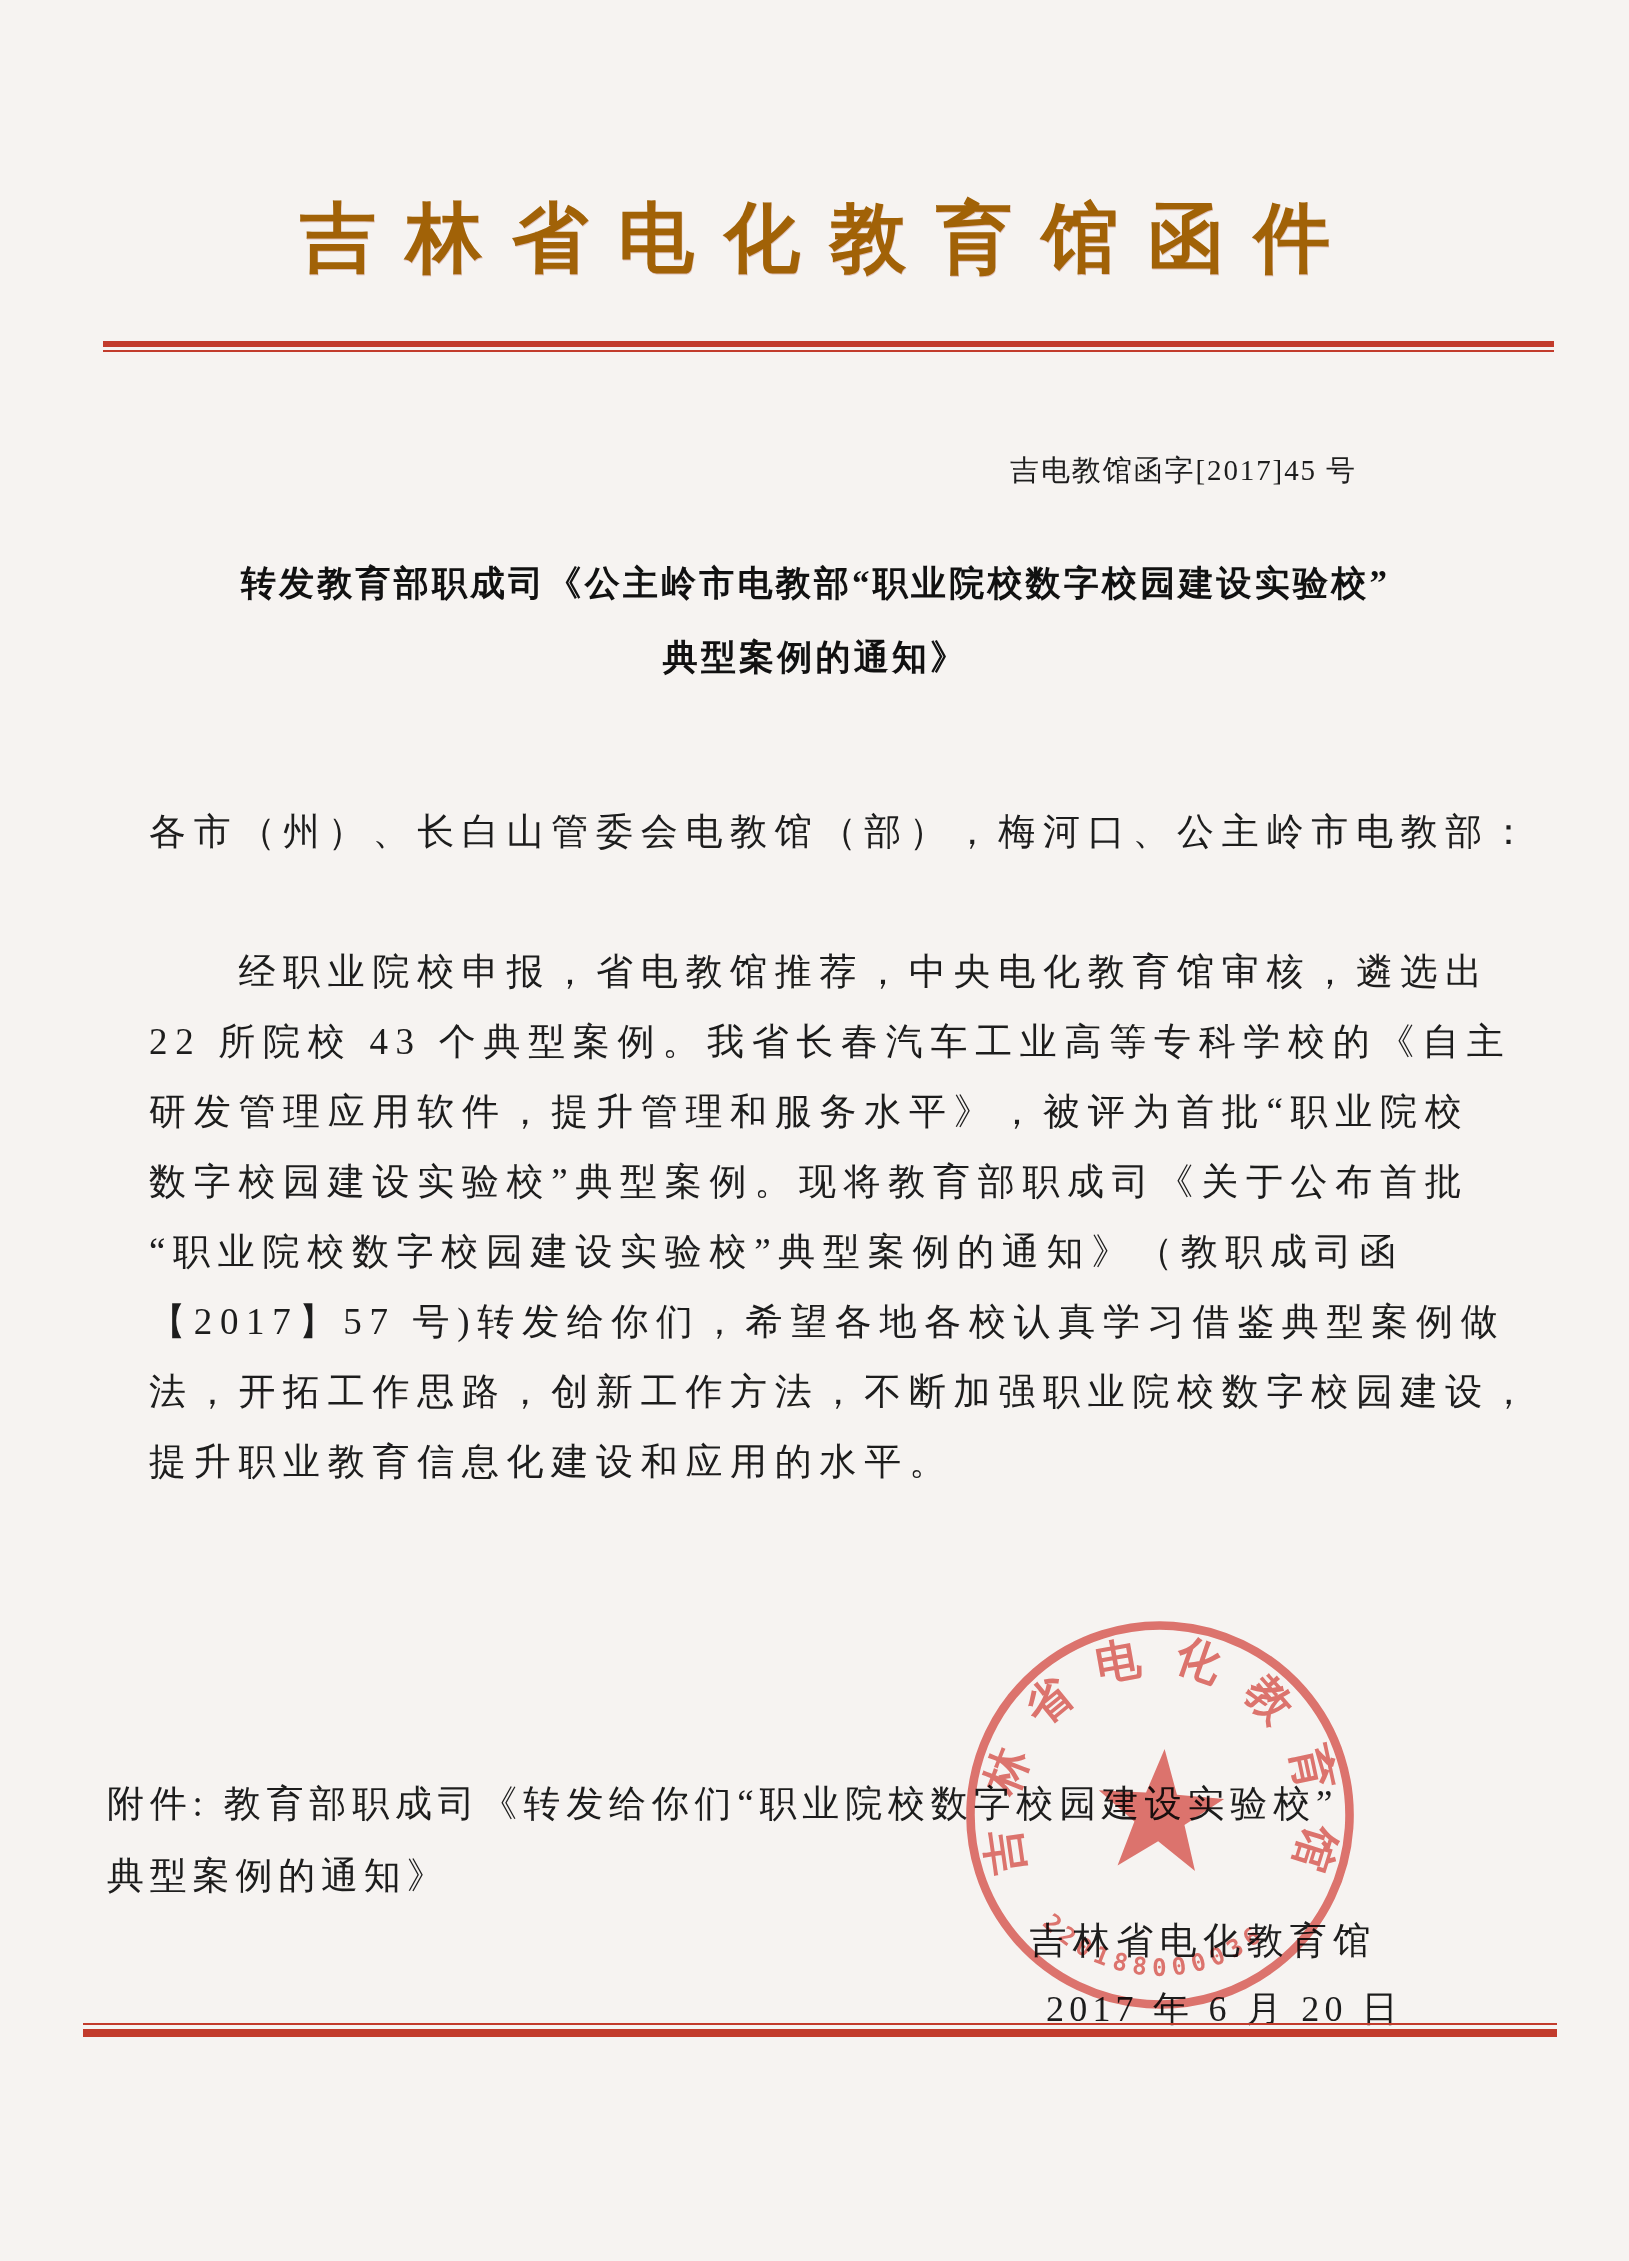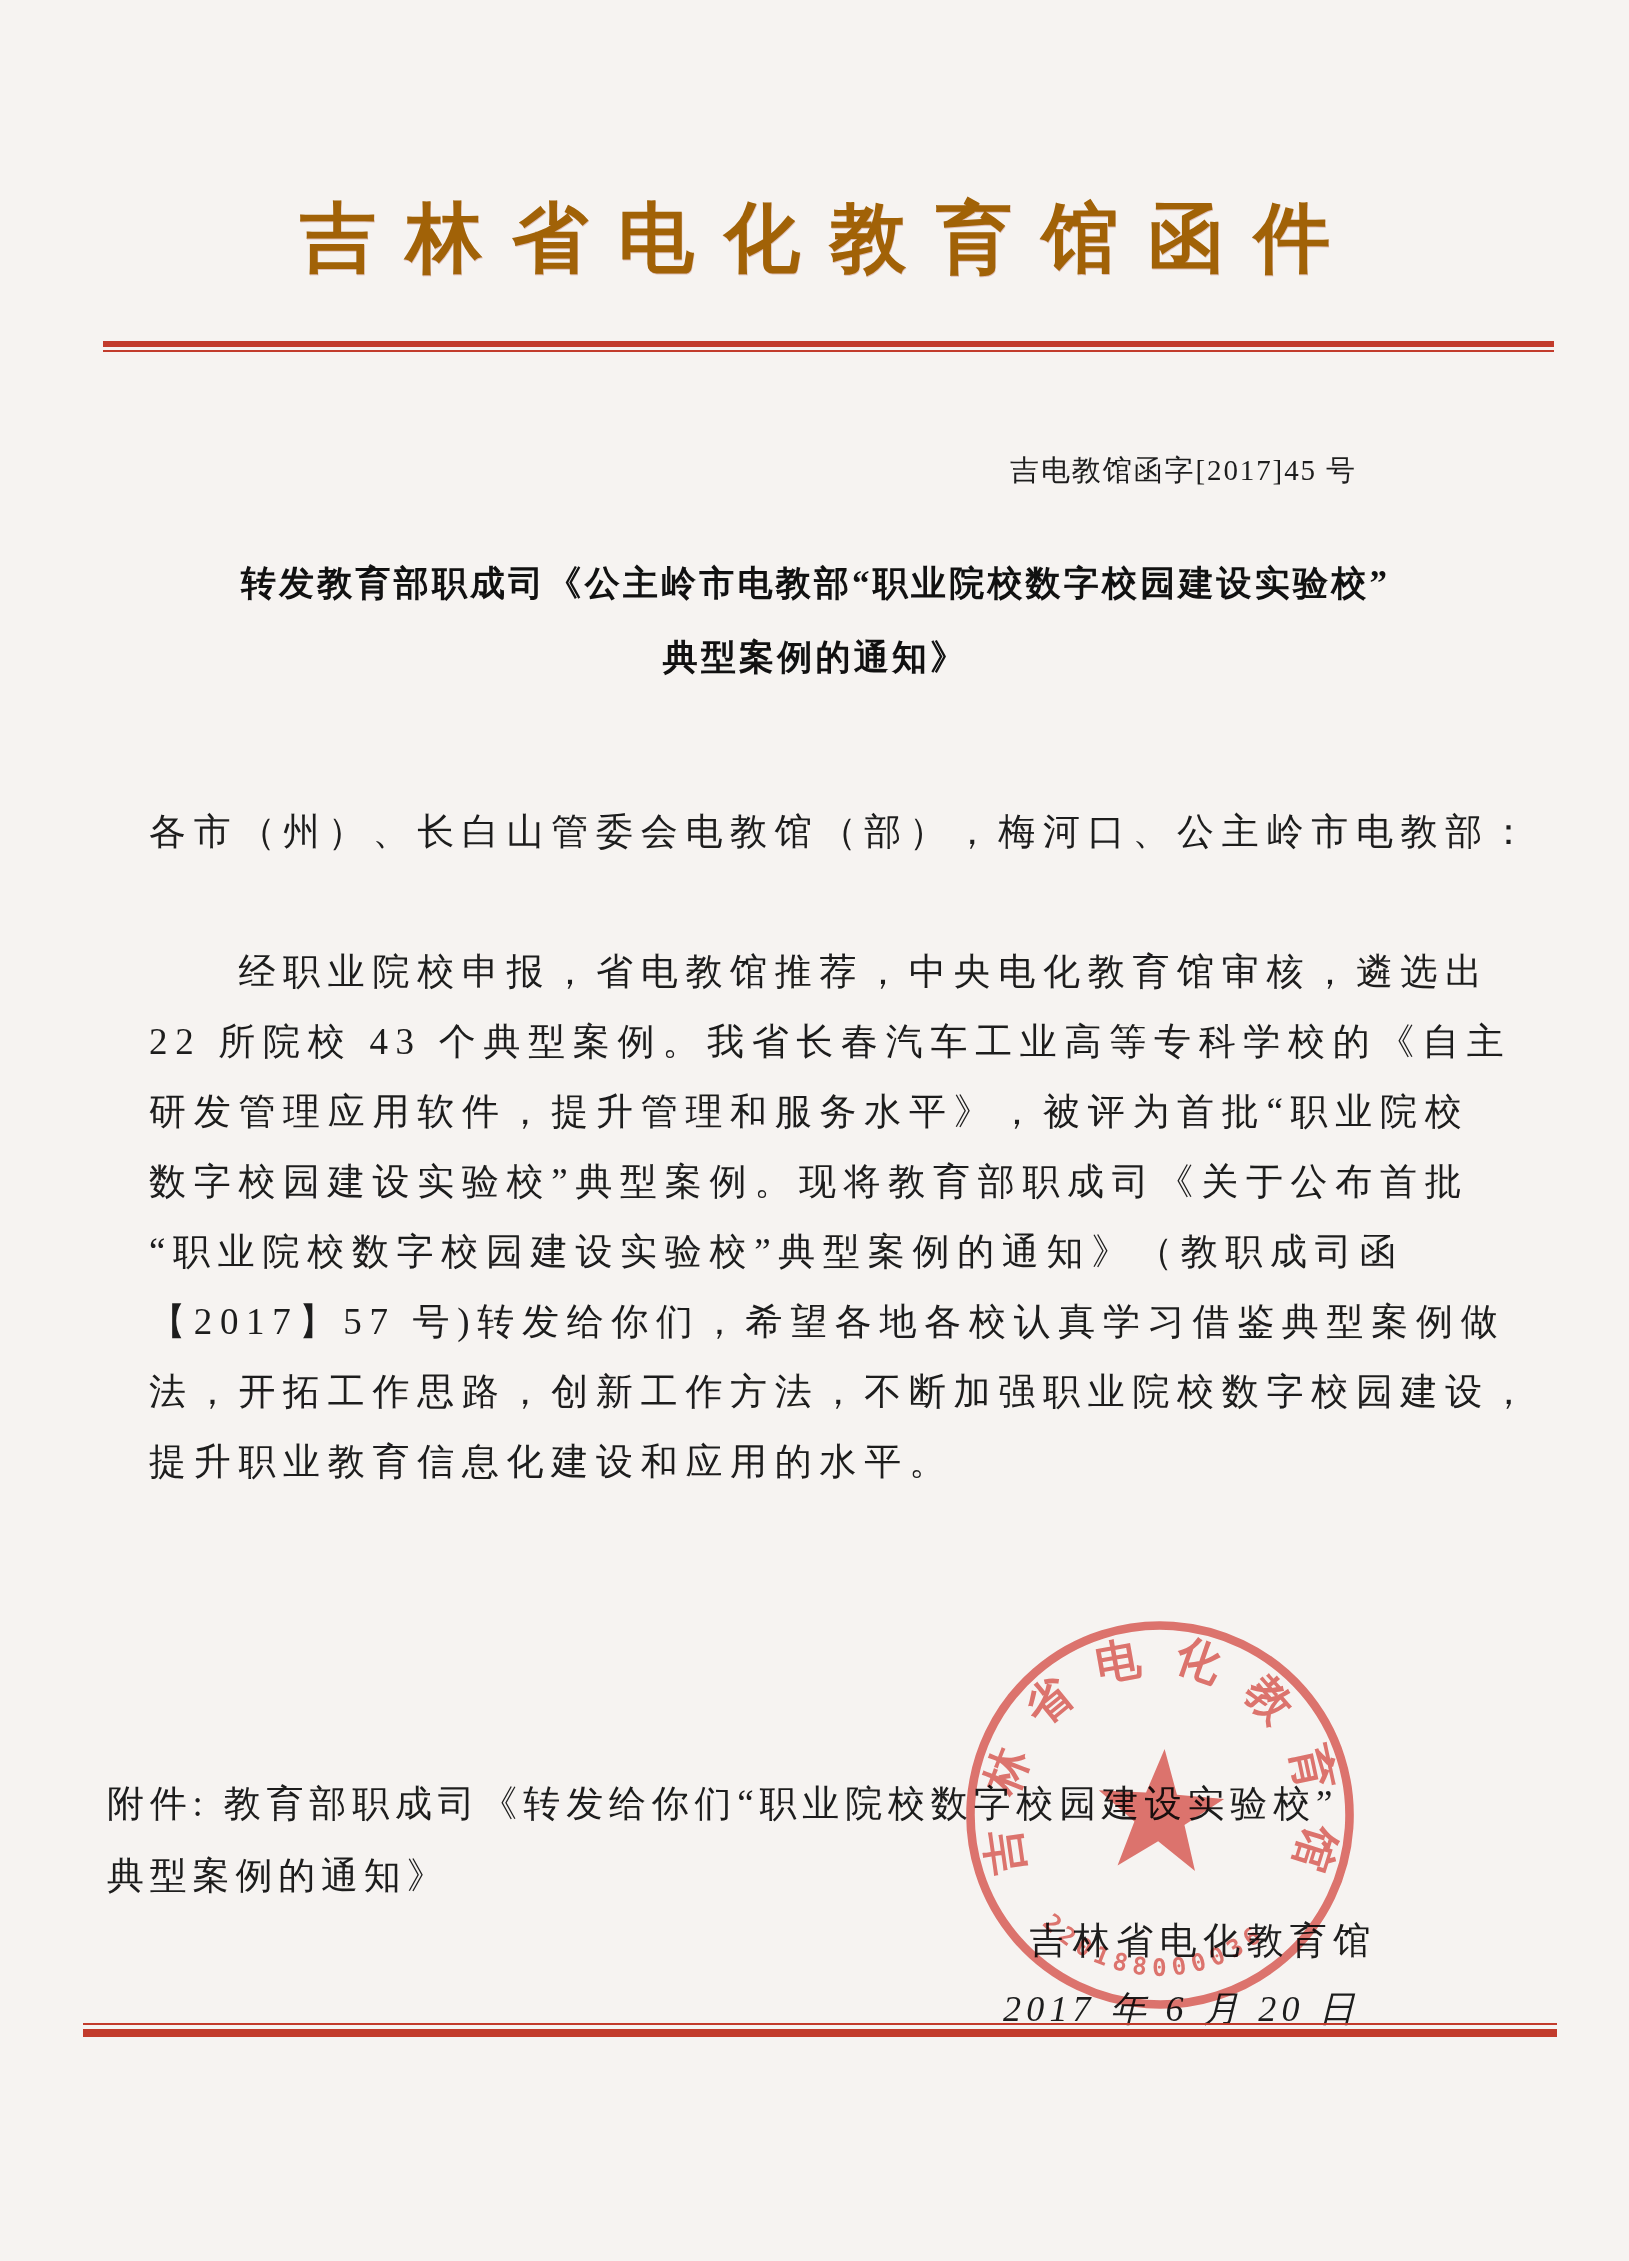--- a/index.html
+++ b/index.html
@@ -50,22 +50,22 @@
     font-size:37px;line-height:72px;letter-spacing:5.8px;
     white-space:pre-line;
   }
   .signer{
     position:absolute;top:1916px;left:1003px;width:400px;
     text-align:center;
     font-size:37px;letter-spacing:6.4px;
   }
   .issue-date{
     position:absolute;top:1985px;left:1003px;width:400px;
-    text-align:left;
-    font-size:36px;letter-spacing:5.2px;font-style:italic;
+    text-align:right;
+    font-size:36px;letter-spacing:5.2px;
   }
   .seal{
     position:absolute;left:959px;top:1614px;
     width:402px;height:402px;
     opacity:.84;
     mix-blend-mode:multiply;
     transform:rotate(4deg);
   }
 </style>
 </head>

